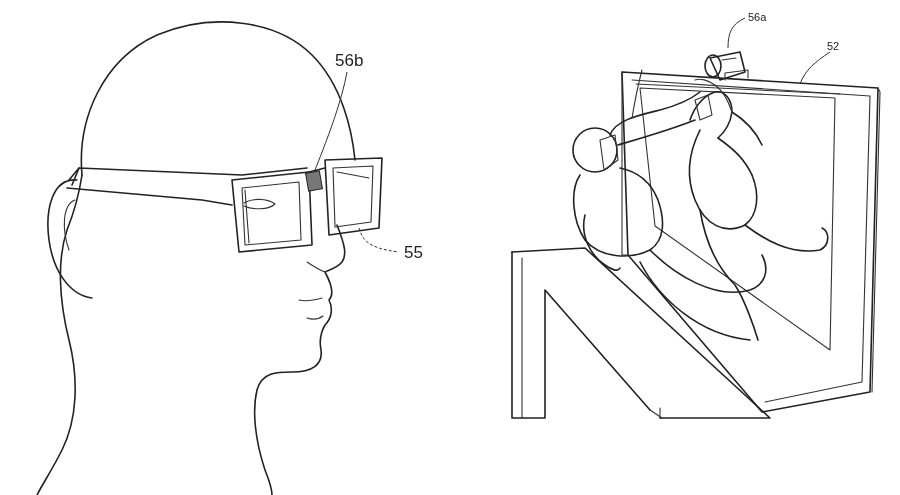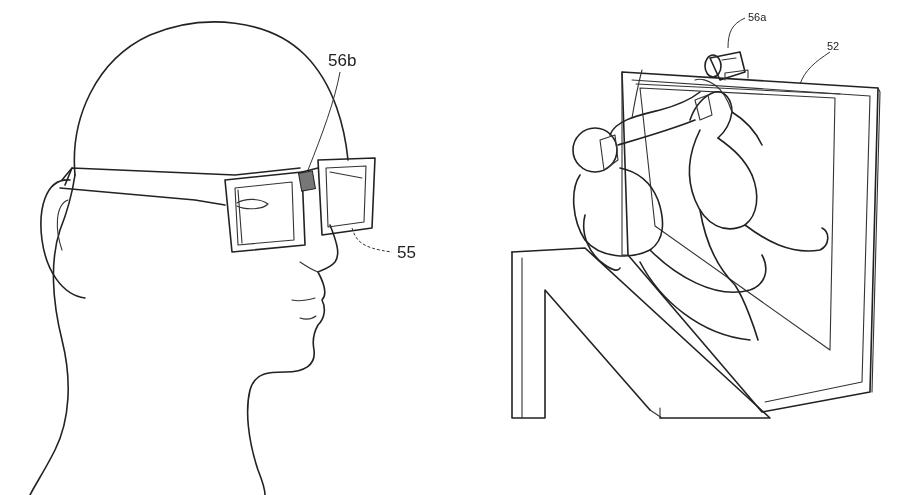--- a/index.html
+++ b/index.html
@@ -1,18 +1,18 @@
 <!DOCTYPE html>
 <html><head>
 <meta charset="utf-8">
 <style>
   html,body{margin:0;padding:0;background:#ffffff;}
   body{width:900px;height:495px;position:relative;overflow:hidden;font-family:"Liberation Sans",sans-serif;}
   .panel{position:absolute;top:0;}
-  #left-figure{left:0;width:450px;height:446px;text-decoration:underline;}
+  #left-figure{left:7px;width:450px;height:446px;text-decoration:underline;}
   #right-figure{left:500px;width:400px;height:455px;}
   svg{display:block;}
   .ln{fill:none;stroke:#222;stroke-width:1.6;stroke-linecap:round;stroke-linejoin:round;}
   .thin{fill:none;stroke:#333;stroke-width:1.1;stroke-linecap:round;stroke-linejoin:round;}
   .lead{fill:none;stroke:#333;stroke-width:1;}
   .dash{fill:none;stroke:#333;stroke-width:1;stroke-dasharray:3 2;}
   .lbl{font-family:"Liberation Sans",sans-serif;fill:#222;}
 </style>
 </head>
 <body>

